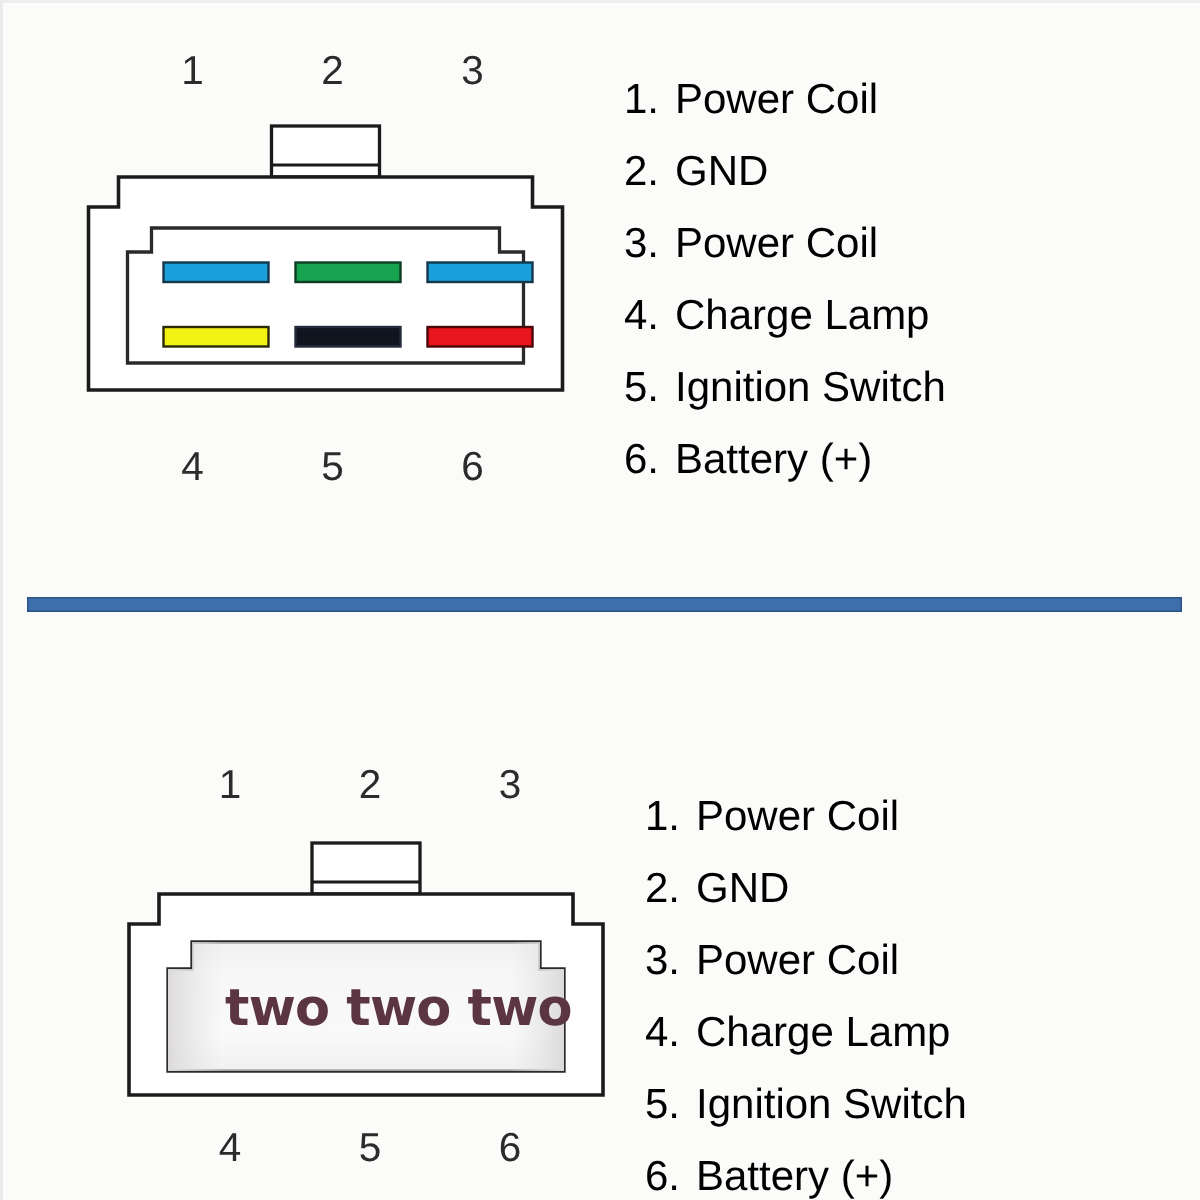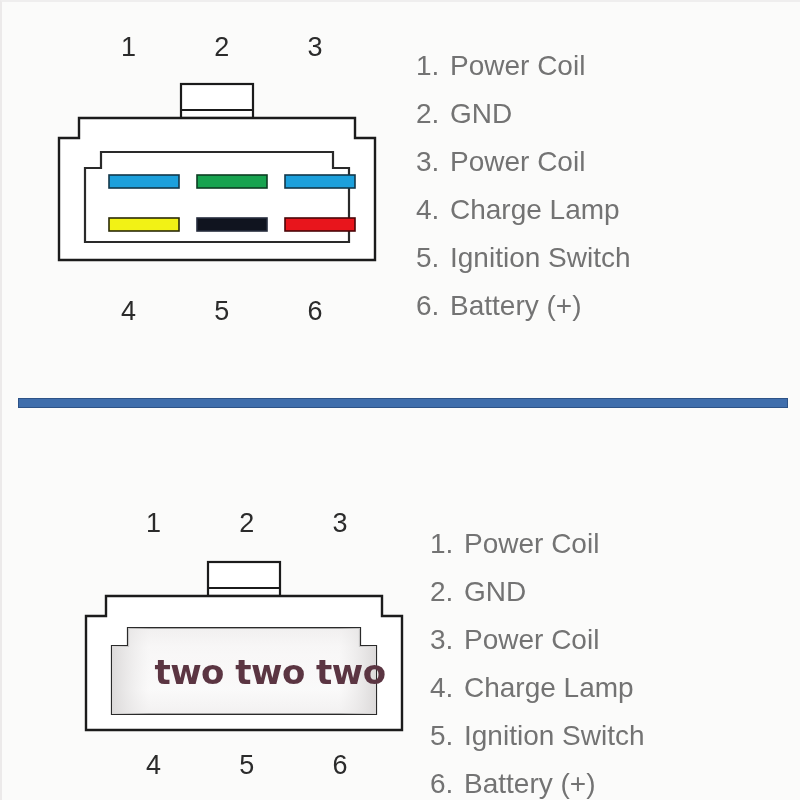--- a/index.html
+++ b/index.html
@@ -61,21 +61,21 @@
   
   .connector {
     position: absolute;
   }
 
   
   .legend {
     position: absolute;
     font-size: 28px;
     line-height: 48px;
-    color: #737373;
+    color: #000000;
     white-space: nowrap;
   }
   .legend-item {
     display: block;
   }
   .legend-num {
     display: inline-block;
     min-width: 34px;
   }
 
@@ -83,21 +83,21 @@
   #overlay-caption {
     position: absolute;
     left: 148px;
     top: 650px;
     width: 240px;
     font-family: "DejaVu Sans", sans-serif;
     font-weight: bold;
     font-size: 34px;
     letter-spacing: -0.5px;
     color: #5b3542;
-    text-align: center;
+    text-align: left;
     line-height: 40px;
   }
 </style>
 </head>
 <body>
 
 <div id="canvas">
 
   <div class="panel" id="panel-top">
 

